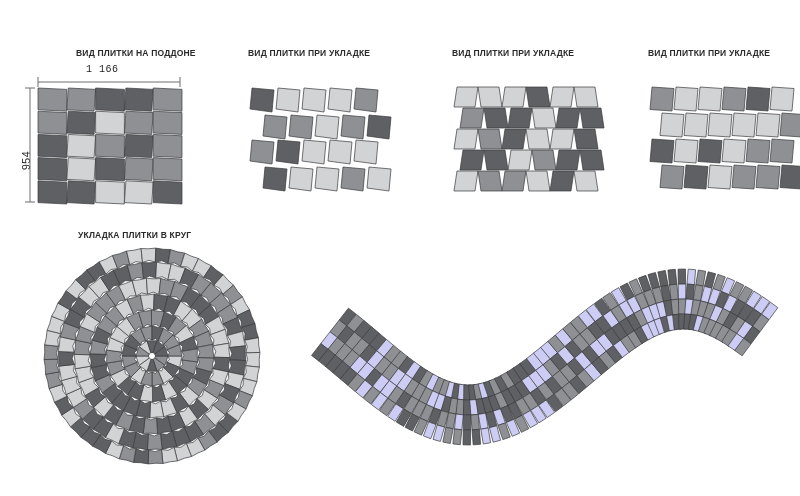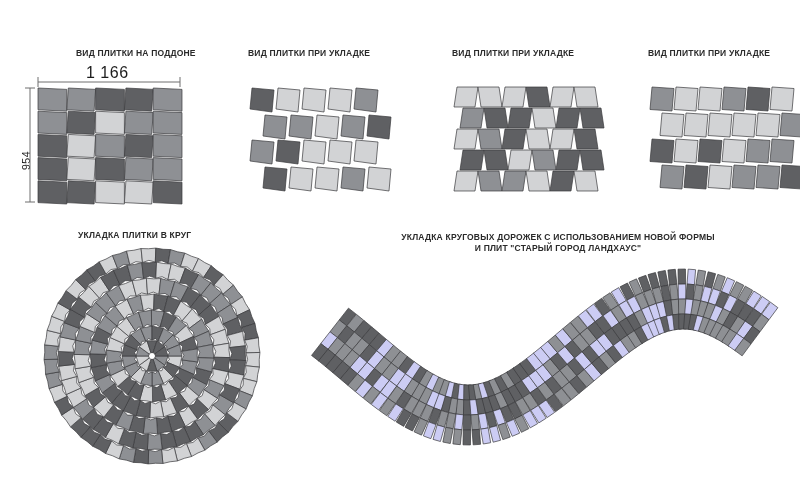--- a/index.html
+++ b/index.html
@@ -17,23 +17,24 @@
     font-size:8.5px;
     font-weight:bold;
     letter-spacing:.2px;
     color:#2a2a2a;
     text-transform:uppercase;
     line-height:1.25;
     white-space:nowrap;
   }
   .cap.center{text-align:center;white-space:normal;}
   .dimtext{
-    font-size:16px;
+    font-size:10px;
     color:#1d1d1d;
     letter-spacing:.5px;
+    font-family:Liberation Mono, monospace;
   }
   .vtext{
     position:absolute;
     transform:rotate(-90deg);
     transform-origin:left top;
     font-size:10.5px;
     letter-spacing:.5px;
     color:#1d1d1d;
   }
   svg{display:block;overflow:visible;}
@@ -376,24 +377,20 @@
       <polygon points="216.94,71.73 221.05,77.01 221.63,83.67 234.98,79.45 231.87,72.76 229.59,65.73" fill="#5f6063" stroke="#3a3a3c" stroke-width="0.7" stroke-linejoin="round"></polygon>
       <polygon points="221.63,83.67 224.99,89.46 224.65,96.14 238.45,93.78 236.28,86.72 234.98,79.45" fill="#5f6063" stroke="#3a3a3c" stroke-width="0.7" stroke-linejoin="round"></polygon>
       <polygon points="224.65,96.14 227.19,102.33 225.95,108.90 239.94,108.44 238.75,101.15 238.45,93.78" fill="#d2d3d5" stroke="#3a3a3c" stroke-width="0.7" stroke-linejoin="round"></polygon>
       <polygon points="225.95,108.90 227.62,115.38 225.50,121.72 239.42,123.17 239.23,115.79 239.94,108.44" fill="#d2d3d5" stroke="#3a3a3c" stroke-width="0.7" stroke-linejoin="round"></polygon>
       <polygon points="225.50,121.72 226.27,128.37 223.30,134.36 236.90,137.70 237.72,130.36 239.42,123.17" fill="#d2d3d5" stroke="#3a3a3c" stroke-width="0.7" stroke-linejoin="round"></polygon>
       <polygon points="223.30,134.36 223.16,141.05 219.40,146.59 232.42,151.74 234.23,144.58 236.90,137.70" fill="#d2d3d5" stroke="#3a3a3c" stroke-width="0.7" stroke-linejoin="round"></polygon>
       <polygon points="219.40,146.59 218.36,153.20 213.88,158.17 226.08,165.04 228.84,158.20 232.42,151.74" fill="#8e9094" stroke="#3a3a3c" stroke-width="0.7" stroke-linejoin="round"></polygon>
       <polygon points="213.88,158.17 211.94,164.57 206.83,168.89 217.98,177.36 221.65,170.96 226.08,165.04" fill="#d2d3d5" stroke="#3a3a3c" stroke-width="0.7" stroke-linejoin="round"></polygon>
     </svg>
 
-  <div class="panel" style="left:368px;top:232px;width:380px;">
-    <div class="cap center">УКЛАДКА КРУГОВЫХ ДОРОЖЕК С ИСПОЛЬЗОВАНИЕМ НОВОЙ ФОРМЫ</div>
-    <div class="cap center">И ПЛИТ "СТАРЫЙ ГОРОД ЛАНДХАУС"</div>
-  </div>
   <svg style="position:absolute;left:300px;top:262px;" width="500" height="180">
       <polygon points="48.47,46.14 55.89,51.93 46.65,63.75 39.24,57.95" fill="#5f6063" stroke="#3a3a3c" stroke-width="0.7" stroke-linejoin="round"></polygon>
       <polygon points="39.24,57.95 46.65,63.75 37.41,75.57 30.00,69.77" fill="#8e9094" stroke="#3a3a3c" stroke-width="0.7" stroke-linejoin="round"></polygon>
       <polygon points="30.00,69.77 37.41,75.57 28.18,87.38 20.76,81.59" fill="#ccccf4" stroke="#3a3a3c" stroke-width="0.7" stroke-linejoin="round"></polygon>
       <polygon points="20.76,81.59 28.18,87.38 18.94,99.20 11.53,93.41" fill="#5f6063" stroke="#3a3a3c" stroke-width="0.7" stroke-linejoin="round"></polygon>
       <polygon points="56.33,52.28 63.74,58.30 54.29,69.95 46.87,63.92" fill="#8e9094" stroke="#3a3a3c" stroke-width="0.7" stroke-linejoin="round"></polygon>
       <polygon points="46.87,63.92 54.29,69.95 44.83,81.59 37.41,75.57" fill="#5f6063" stroke="#3a3a3c" stroke-width="0.7" stroke-linejoin="round"></polygon>
       <polygon points="37.41,75.57 44.83,81.59 35.37,93.23 27.96,87.21" fill="#8e9094" stroke="#3a3a3c" stroke-width="0.7" stroke-linejoin="round"></polygon>
       <polygon points="27.96,87.21 35.37,93.23 25.91,104.87 18.50,98.85" fill="#5f6063" stroke="#3a3a3c" stroke-width="0.7" stroke-linejoin="round"></polygon>
       <polygon points="64.04,58.54 71.45,64.72 61.85,76.25 54.43,70.07" fill="#5f6063" stroke="#3a3a3c" stroke-width="0.7" stroke-linejoin="round"></polygon>

